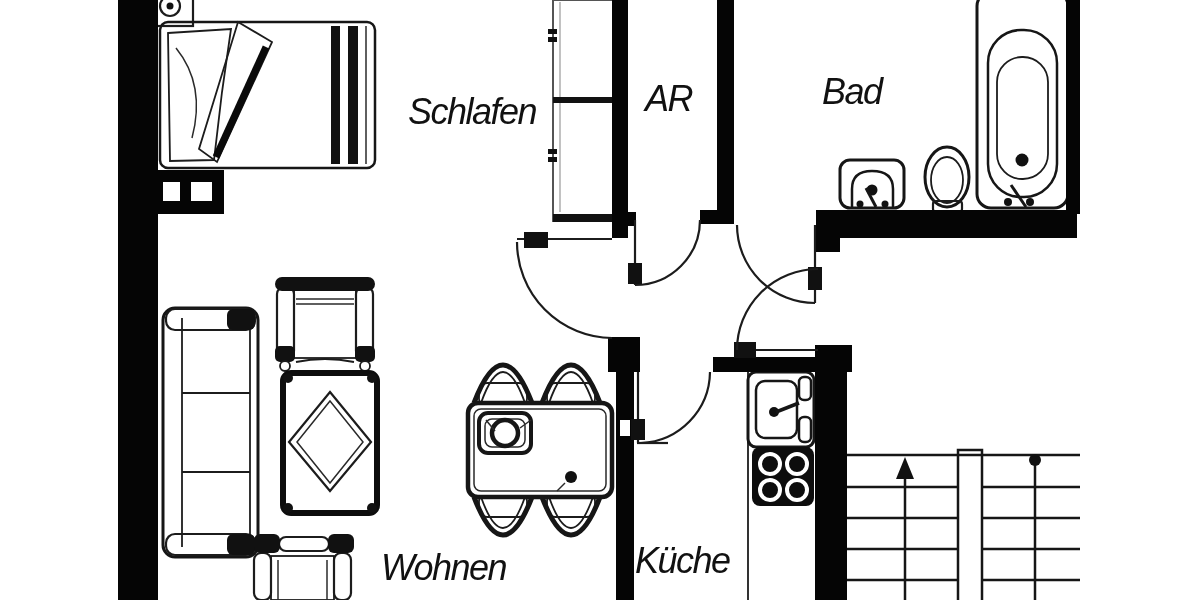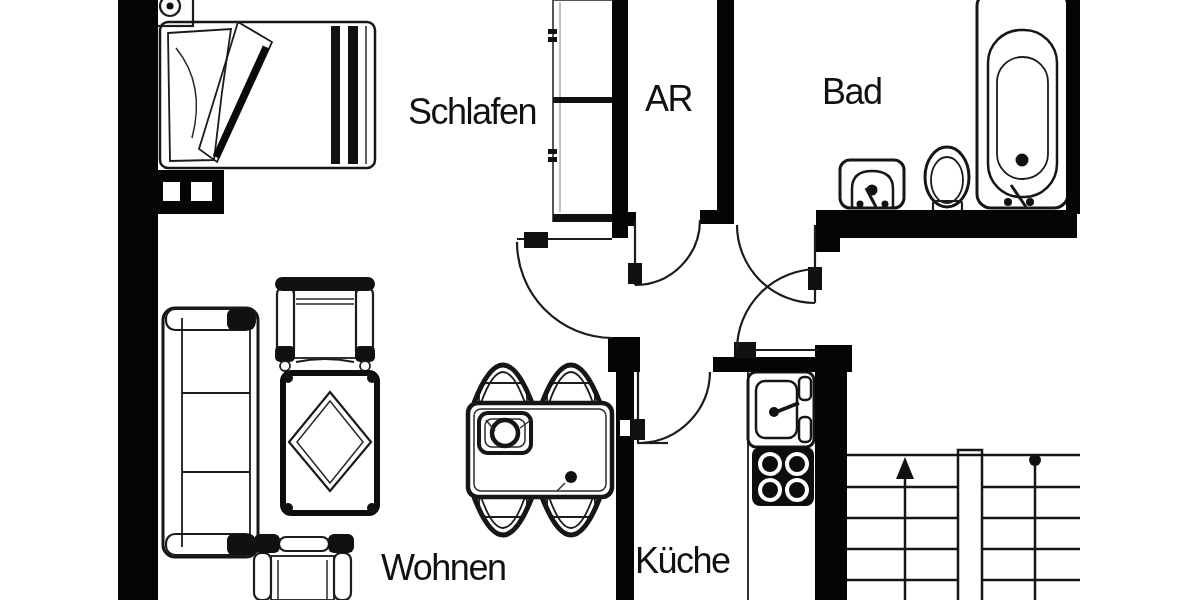--- a/index.html
+++ b/index.html
@@ -1,16 +1,16 @@
 <!DOCTYPE html>
 <html><head>
 <meta charset="utf-8">
 <style>
   html,body{margin:0;padding:0;background:#ffffff;width:1200px;height:600px;overflow:hidden;}
-  .plan-wrap{position:relative;width:1200px;height:600px;background:#ffffff;}
+  .plan-wrap{position:relative;width:1200px;height:600px;background:#ffffff;font-style:italic;}
   svg{display:block;}
   
   .w   {fill:#050505;stroke:none;}                                   
   .blk {fill:#111111;stroke:none;}                                   
   .o30 {fill:none;stroke:#161616;stroke-width:3;}
   .o25 {fill:none;stroke:#161616;stroke-width:2.5;}
   .o22 {fill:none;stroke:#1c1c1c;stroke-width:2.2;}
   .o18 {fill:none;stroke:#1c1c1c;stroke-width:1.8;}
   .o15 {fill:none;stroke:#2a2a2a;stroke-width:1.5;}
   .o50 {fill:none;stroke:#161616;stroke-width:5;}

